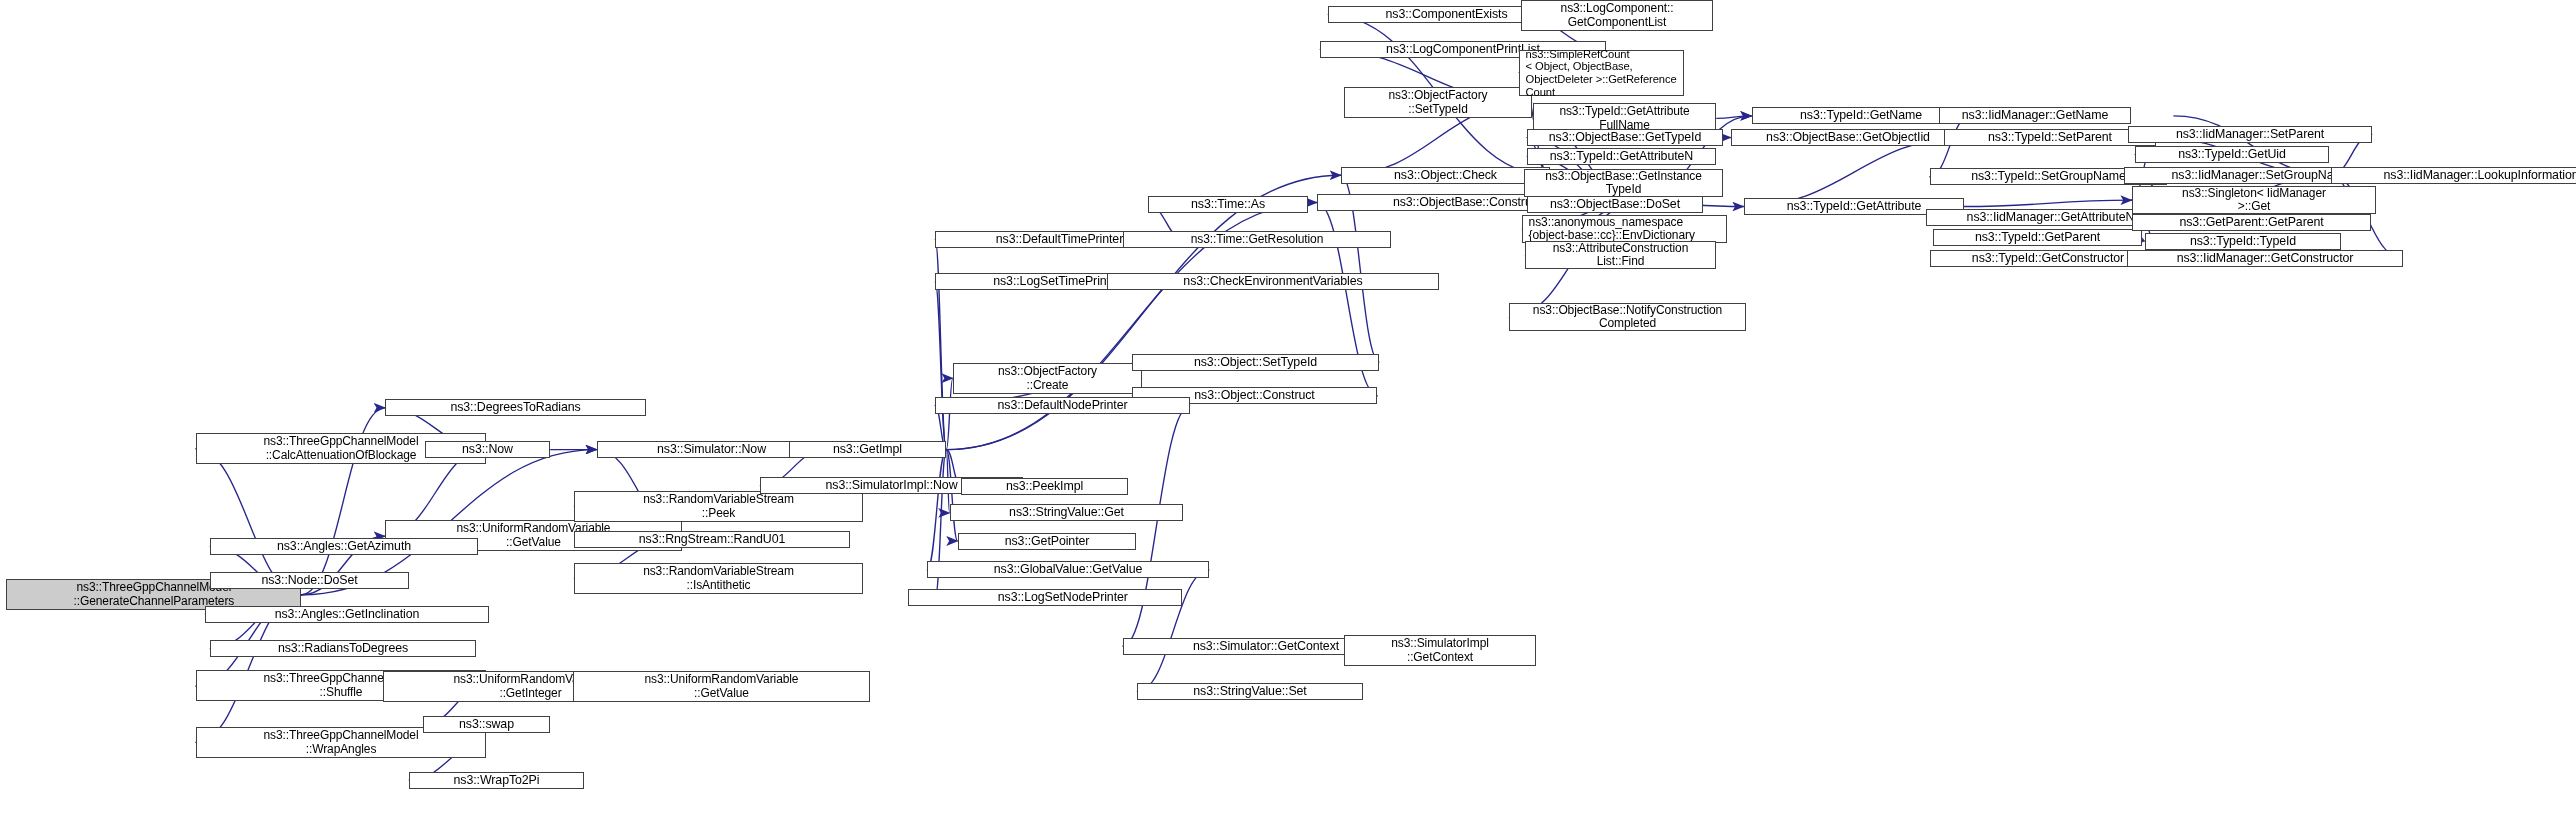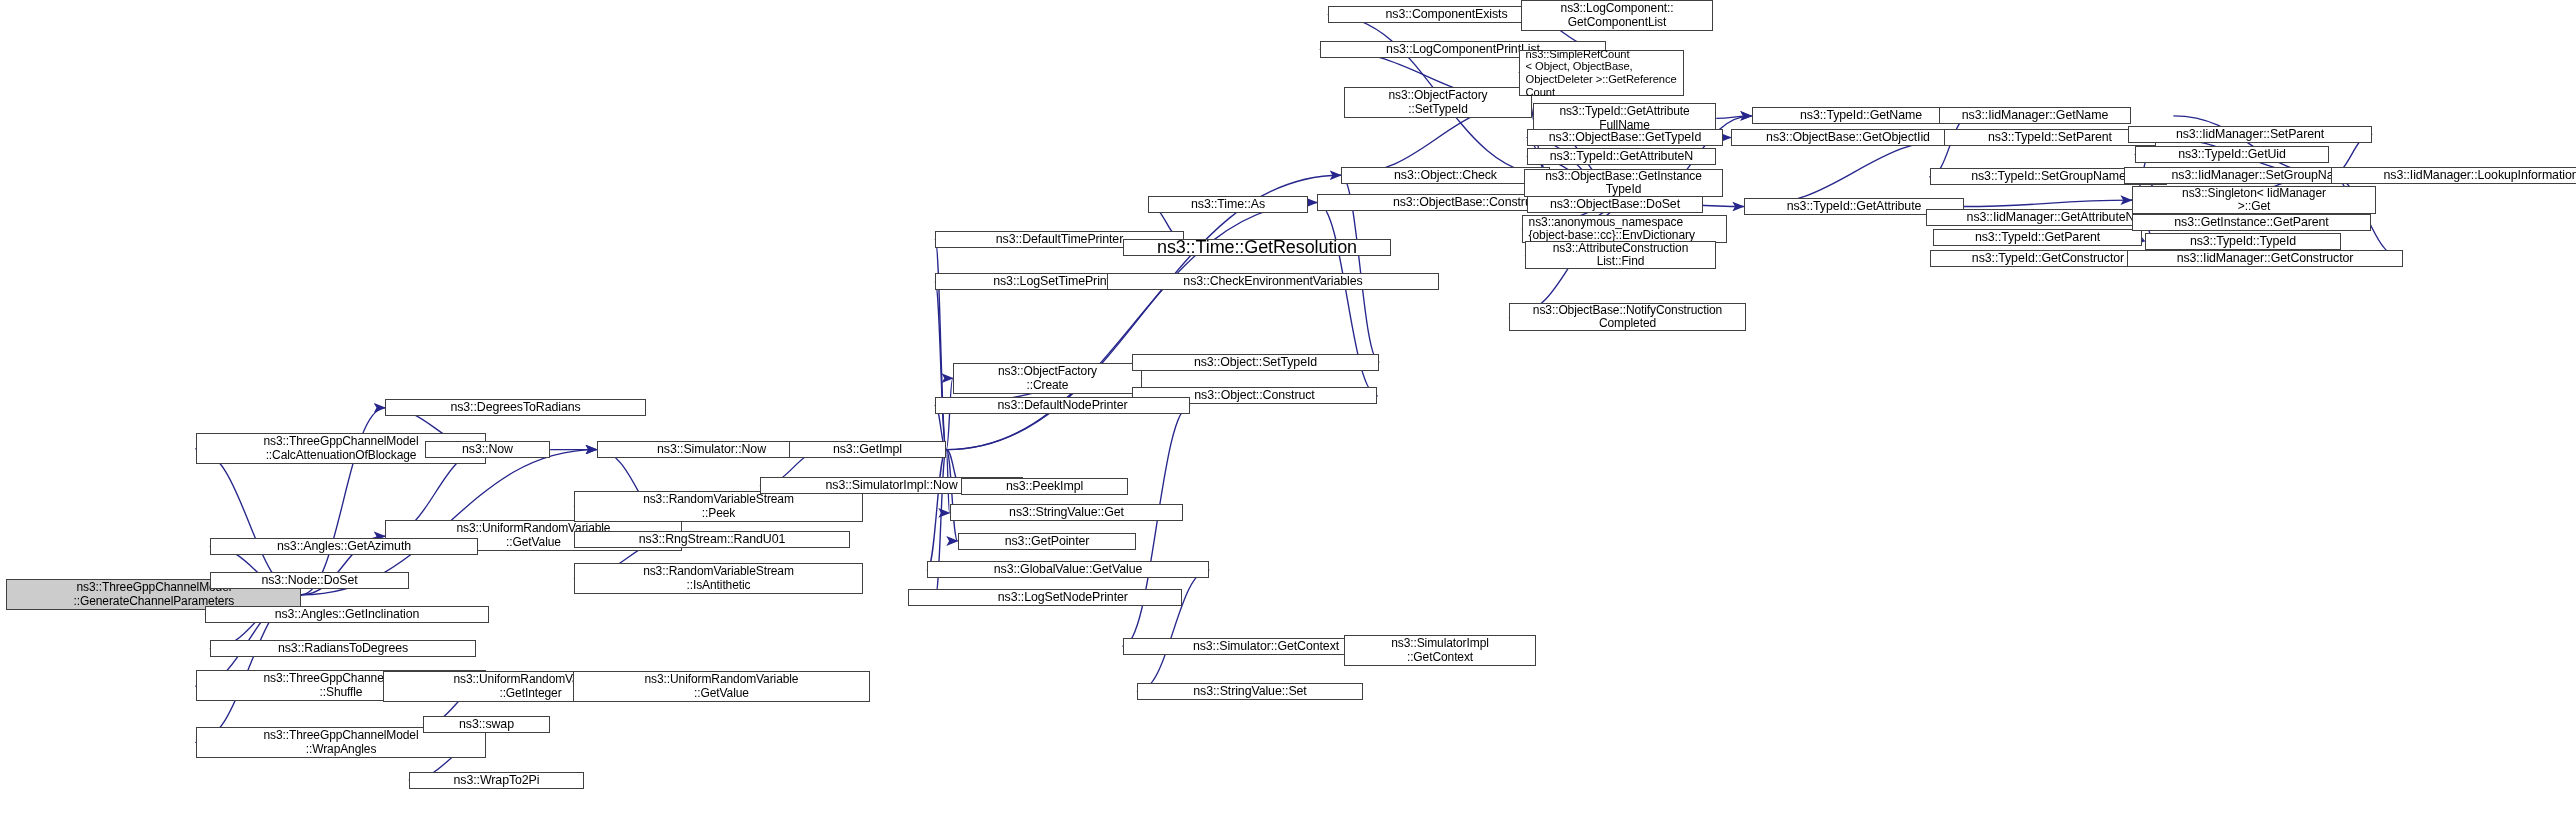--- a/index.html
+++ b/index.html
@@ -173,21 +173,21 @@
       <div class="node" style="left: 574px; top: 491px; width: 289px; height: 31px;">ns3::RandomVariableStream
 ::Peek</div>
       <div class="node" style="left: 574px; top: 531px; width: 276px; height: 17px; font-size: 12.4px;">ns3::RngStream::RandU01</div>
       <div class="node" style="left: 574px; top: 563px; width: 289px; height: 31px;">ns3::RandomVariableStream
 ::IsAntithetic</div>
       <div class="node" style="left: 789px; top: 441px; width: 157px; height: 17px; font-size: 12.4px;">ns3::GetImpl</div>
       <div class="node" style="left: 760px; top: 477px; width: 263px; height: 17px; font-size: 12.4px;">ns3::SimulatorImpl::Now</div>
       <div class="node" style="left: 935px; top: 231px; width: 249px; height: 17px; font-size: 12.4px;">ns3::DefaultTimePrinter</div>
       <div class="node" style="left: 935px; top: 273px; width: 244px; height: 17px; font-size: 12.4px;">ns3::LogSetTimePrinter</div>
       <div class="node" style="left: 1148px; top: 196px; width: 160px; height: 17px; font-size: 12.4px;">ns3::Time::As</div>
-      <div class="node" style="left: 1123px; top: 231px; width: 268px; height: 17px; font-size: 18px; margin-top: 8px;">ns3::Time::GetResolution</div>
+      <div class="node" style="left: 1123px; top: 231px; width: 268px; height: 17px; font-size: 12px;">ns3::Time::GetResolution</div>
       <div class="node" style="left: 1107px; top: 273px; width: 332px; height: 17px; font-size: 12.4px; text-align: right;">ns3::CheckEnvironmentVariables</div>
       <div class="node" style="left: 953px; top: 363px; width: 189px; height: 31px;">ns3::ObjectFactory
 ::Create</div>
       <div class="node" style="left: 1132px; top: 354px; width: 247px; height: 17px; font-size: 12.4px;">ns3::Object::SetTypeId</div>
       <div class="node" style="left: 1132px; top: 387px; width: 245px; height: 17px; font-size: 12.4px;">ns3::Object::Construct</div>
       <div class="node" style="left: 935px; top: 397px; width: 255px; height: 17px; font-size: 12.4px;">ns3::DefaultNodePrinter</div>
       <div class="node" style="left: 961px; top: 478px; width: 167px; height: 17px; font-size: 12.4px;">ns3::PeekImpl</div>
       <div class="node" style="left: 950px; top: 504px; width: 233px; height: 17px; font-size: 12.4px;">ns3::StringValue::Get</div>
       <div class="node" style="left: 958px; top: 533px; width: 178px; height: 17px; font-size: 12.4px;">ns3::GetPointer</div>
       <div class="node" style="left: 927px; top: 561px; width: 282px; height: 17px; font-size: 12.4px;">ns3::GlobalValue::GetValue</div>
@@ -228,19 +228,19 @@
       <div class="node" style="left: 1933px; top: 229px; width: 209px; height: 17px; font-size: 12.4px;">ns3::TypeId::GetParent</div>
       <div class="node" style="left: 1930px; top: 250px; width: 236px; height: 17px; font-size: 12.4px; text-align: right;">ns3::TypeId::GetConstructor</div>
       <div class="node" style="left: 1939px; top: 107px; width: 192px; height: 17px; font-size: 12.4px;">ns3::IidManager::GetName</div>
       <div class="node" style="left: 1944px; top: 129px; width: 212px; height: 17px; font-size: 12.4px;">ns3::TypeId::SetParent</div>
       <div class="node" style="left: 1926px; top: 209px; width: 249px; height: 17px; font-size: 12.4px;">ns3::IidManager::GetAttributeN</div>
       <div class="node" style="left: 2128px; top: 126px; width: 244px; height: 17px; font-size: 12.4px;">ns3::IidManager::SetParent</div>
       <div class="node" style="left: 2135px; top: 146px; width: 194px; height: 17px; font-size: 12.4px;">ns3::TypeId::GetUid</div>
       <div class="node" style="left: 2124px; top: 167px; width: 274px; height: 17px; font-size: 12.4px;">ns3::IidManager::SetGroupName</div>
       <div class="node" style="left: 2132px; top: 186px; width: 244px; height: 28px;">ns3::Singleton&lt; IidManager
 &gt;::Get</div>
-      <div class="node" style="left: 2132px; top: 214px; width: 239px; height: 17px; font-size: 12.4px;">ns3::GetInstance::GetParent</div>
+      <div class="node" style="left: 2132px; top: 214px; width: 239px; height: 17px; font-size: 12.4px;">ns3::GetParent::GetParent</div>
       <div class="node" style="left: 2145px; top: 233px; width: 196px; height: 17px; font-size: 12.4px;">ns3::TypeId::TypeId</div>
       <div class="node" style="left: 2127px; top: 250px; width: 276px; height: 17px; font-size: 12.4px;">ns3::IidManager::GetConstructor</div>
       <div class="node" style="left: 2331px; top: 167px; width: 300px; height: 17px; font-size: 12.4px;">ns3::IidManager::LookupInformation</div>
     </div>
 </div>
 
 
 </body></html>

